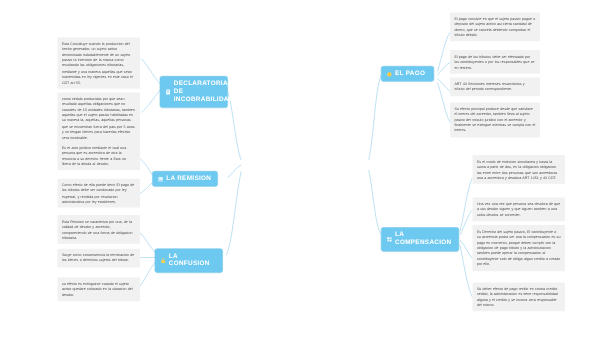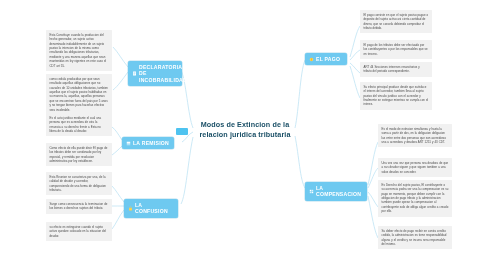--- a/index.html
+++ b/index.html
@@ -116,24 +116,20 @@
       <path d="M350 63 C 354 66, 356 70, 360 73"></path>
       <path d="M350 66 C 354 78, 356 90, 360 98"></path>
 
       <path d="M368 185 C 372 168, 374 150, 378 142"></path>
       <path d="M368 188 C 372 180, 374 172, 378 168"></path>
       <path d="M368 192 C 372 196, 374 202, 378 207"></path>
       <path d="M368 196 C 372 216, 374 230, 378 238"></path>
     </g>
   </svg>
 
-  <div class="node central" style="left:190px; top:120px; width:110px;">
-    <span class="edge-bar"></span>
-    <span>Modos de Extincion de la relacion juridica tributaria</span>
-  </div>
 
   <div class="node chip" style="left:128px; top:61px; width:54px;">
     <svg class="chip-icon" viewBox="0 0 10 10">
       <rect x="2" y="1" width="6" height="8" rx="0.6" fill="#ffffff"></rect>
       <rect x="3" y="2.6" width="4" height="0.7" fill="#6ec9f0"></rect>
       <rect x="3" y="4.2" width="4" height="0.7" fill="#6ec9f0"></rect>
       <rect x="3" y="5.8" width="3" height="0.7" fill="#6ec9f0"></rect>
     </svg>
     <span class="chip-label">DECLARATORIA DE INCOBRABILIDAD</span>
   </div>

